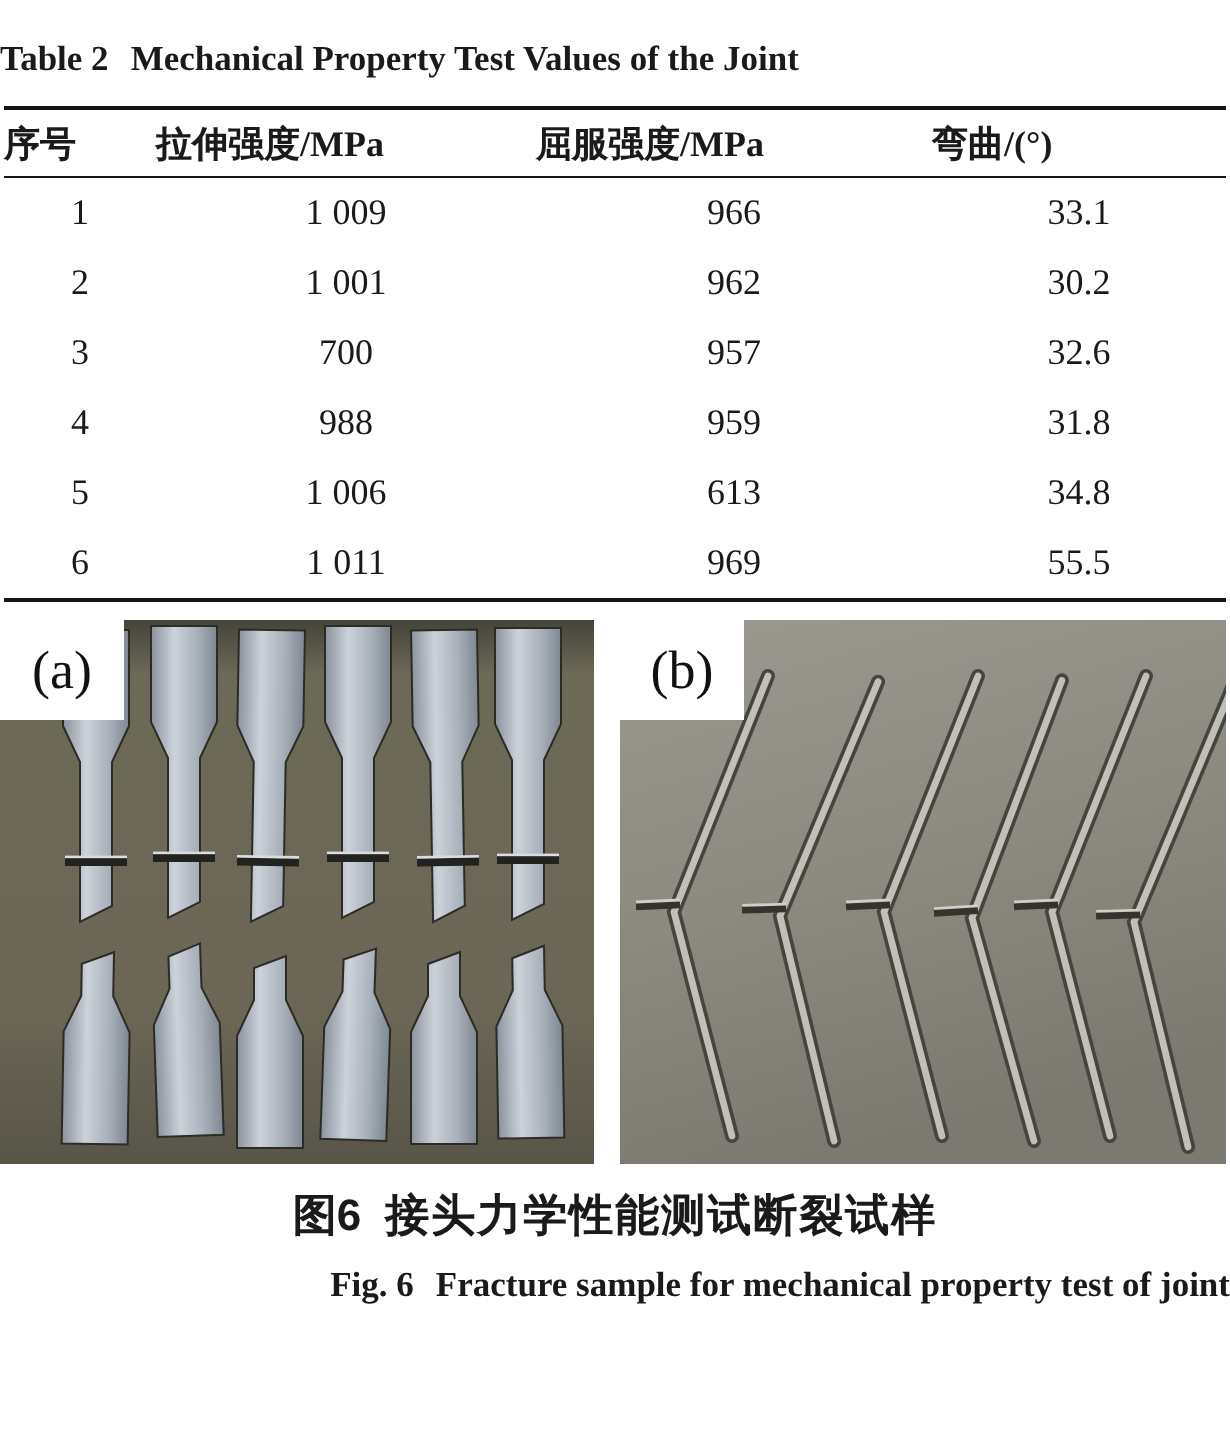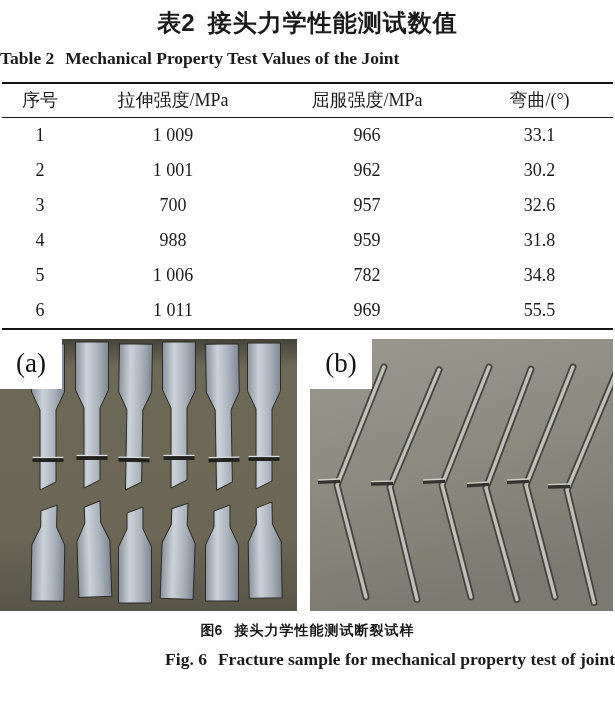--- a/index.html
+++ b/index.html
@@ -44,23 +44,23 @@
     width: 611px;
     margin: 13px auto 0 auto;
     border-collapse: collapse;
     table-layout: fixed;
     border-top: 2.5px solid #151515;
     border-bottom: 2.5px solid #151515;
     font-size: 18px;
   }
   table.mech thead tr { border-bottom: 1.3px solid #151515; }
   table.mech th {
-    font-weight: normal;
+    font-weight: bold;
     height: 33px;
-    text-align: center;
+    text-align: left;
     padding: 0;
   }
   table.mech td {
     height: 35px;
     text-align: center;
     padding: 0;
   }
   table.mech tr.avg-row { border-top: 1.3px solid #151515; }
 
   
@@ -82,41 +82,38 @@
     font-family: "Liberation Serif", "DejaVu Serif", serif;
     font-size: 27px;
     color: #111111;
   }
 
   
   .caption-zh {
     text-align: center;
     font-family: "Liberation Sans", "DejaVu Sans", sans-serif;
     font-weight: bold;
-    font-size: 14px;
+    font-size: 22px;
     margin-top: 11px;
     letter-spacing: 1px;
   }
   .caption-zh .prefix { margin-right: 12px; letter-spacing: 0; }
   .caption-en {
     text-align: right;
     font-weight: bold;
     font-size: 17.5px;
     margin-top: 9px;
   }
   .caption-en .prefix { margin-right: 11px; }
 </style>
 </head>
 <body>
 
 <div class="page">
 
-  <div class="title-zh">
-    <span class="prefix">表2</span><span>接头力学性能测试数值</span>
-  </div>
   <div class="title-en">
     <span class="prefix">Table 2</span><span>Mechanical Property Test Values of the Joint</span>
   </div>
 
   <table class="mech">
     <colgroup>
       <col style="width:76px">
         <col style="width:190px">
         <col style="width:198px">
         <col style="width:147px">
@@ -150,21 +147,21 @@
       </tr>
       <tr>
         <td>4</td>
         <td>988</td>
         <td>959</td>
         <td>31.8</td>
       </tr>
       <tr>
         <td>5</td>
         <td>1 006</td>
-        <td>782</td>
+        <td>613</td>
         <td>34.8</td>
       </tr>
       <tr>
         <td>6</td>
         <td>1 011</td>
         <td>969</td>
         <td>55.5</td>
       </tr>
     </tbody>
   </table>

